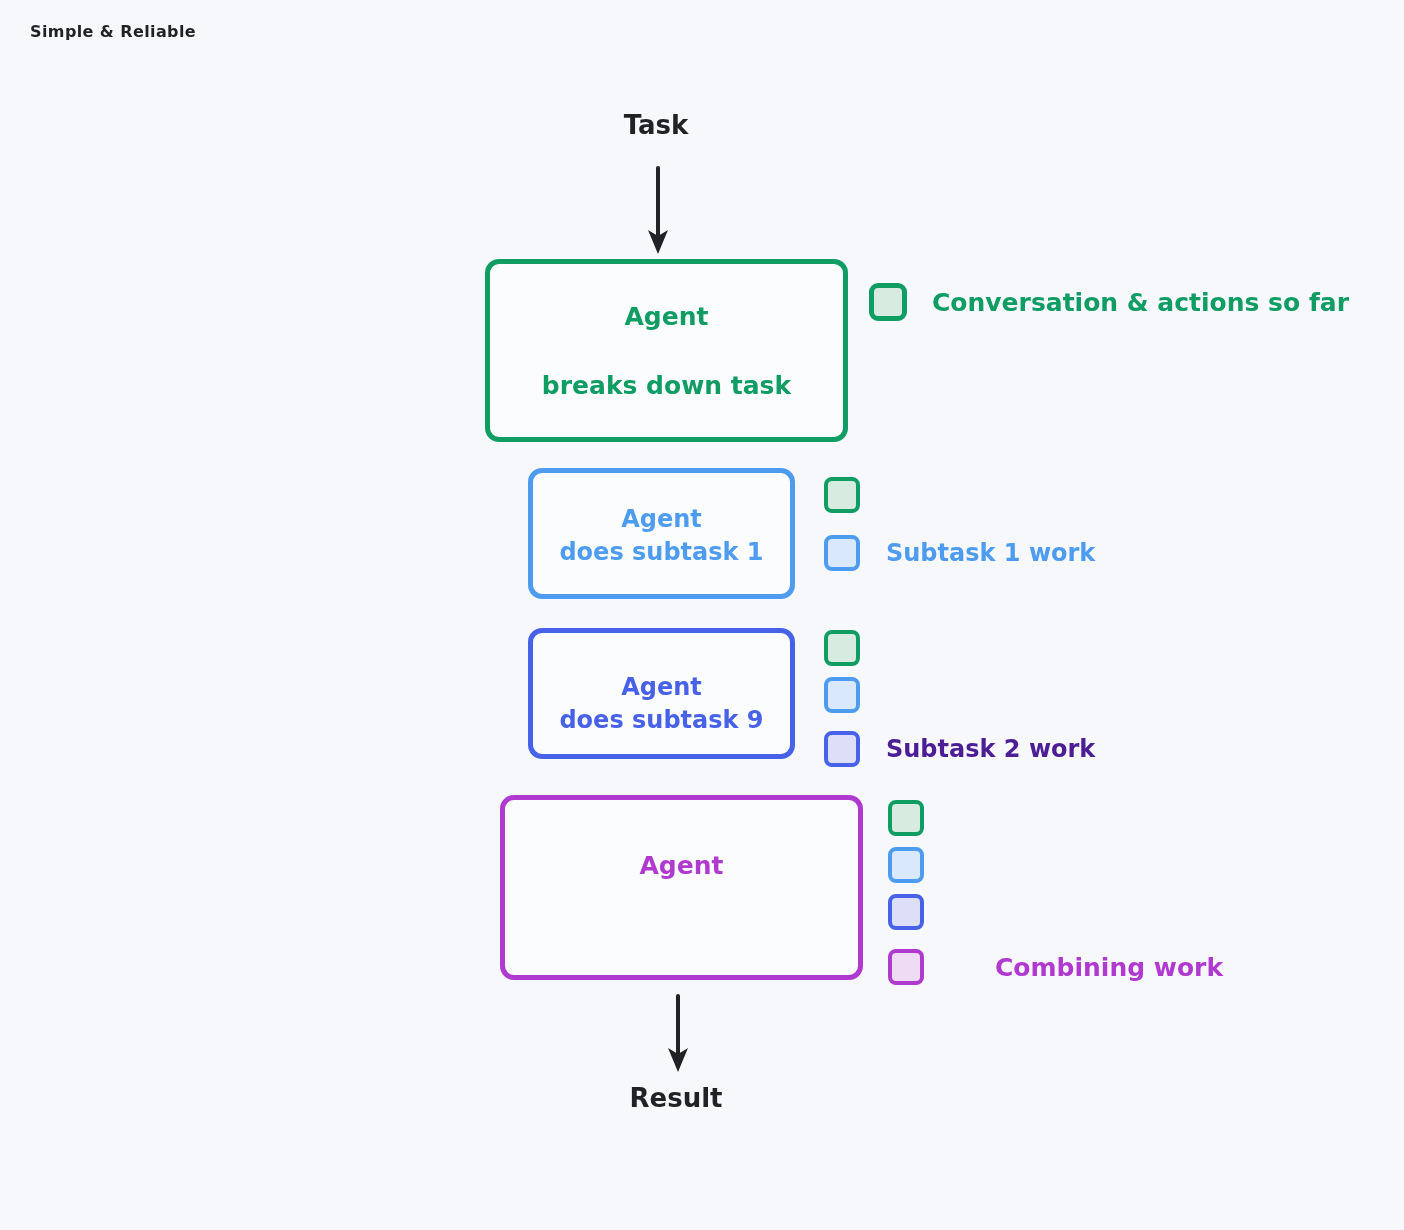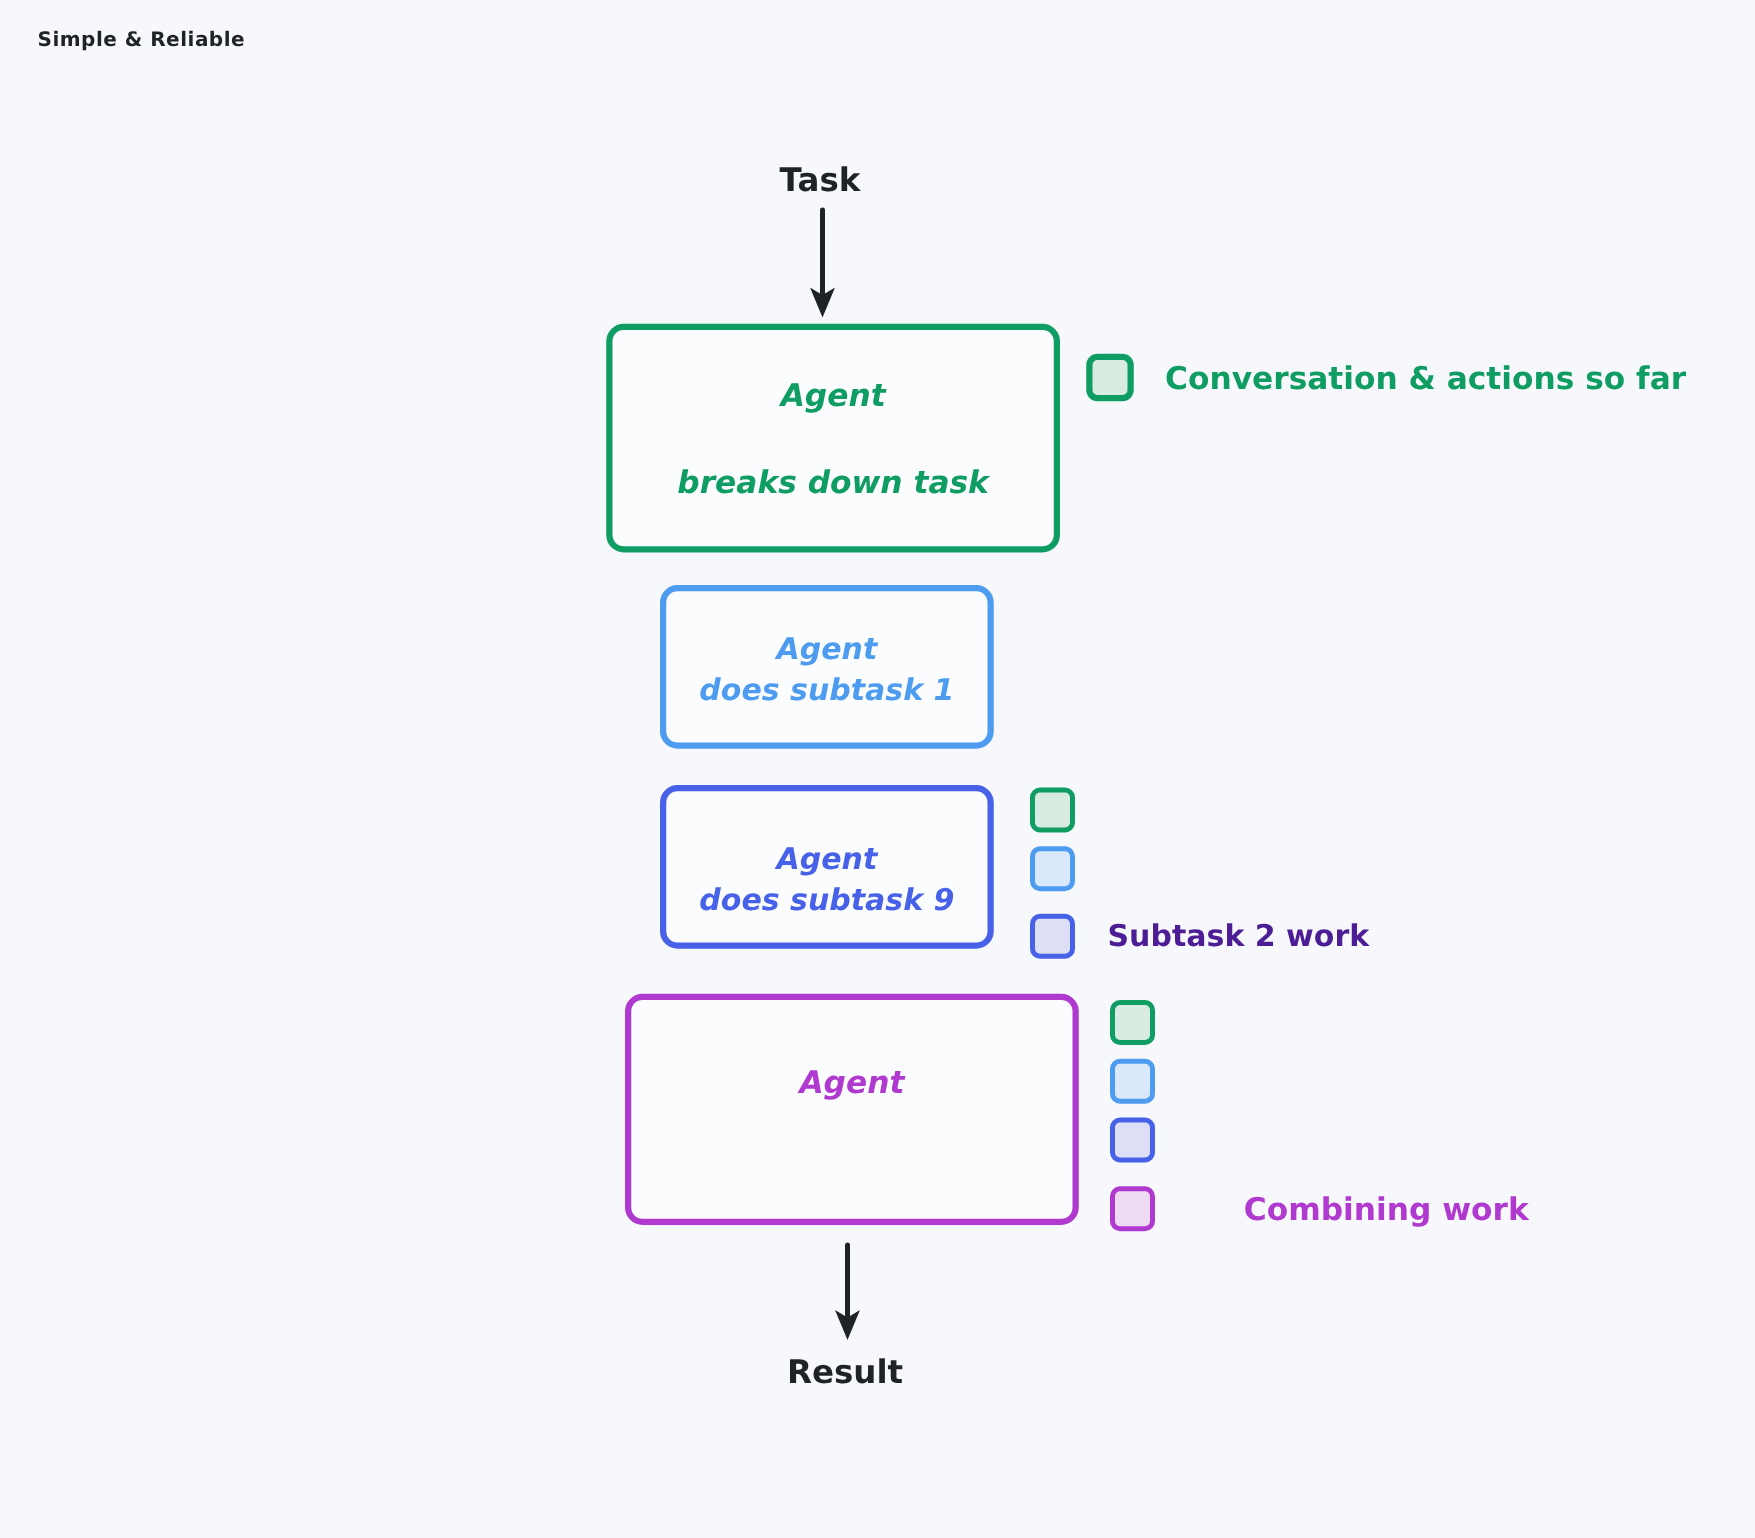--- a/index.html
+++ b/index.html
@@ -38,21 +38,21 @@
   
   .flow-label {
     position: absolute;
     font-family: "DejaVu Sans", sans-serif;
     font-size: 26px;
     font-weight: 700;
     color: #1f2227;
     white-space: nowrap;
     text-align: center;
   }
-  .flow-label.task   { left: 556px; top: 130px; width: 200px; }
+  .flow-label.task   { left: 556px; top: 110px; width: 200px; }
   .flow-label.result { left: 576px; top: 1083px; width: 200px; }
 
   
   .arrow-svg {
     position: absolute;
     overflow: visible;
   }
   .arrow-top    { left: 630px; top: 168px;  width: 60px; height: 90px; }
   .arrow-bottom { left: 650px; top: 996px;  width: 60px; height: 80px; }
 
@@ -64,21 +64,20 @@
     border-style: solid;
     border-radius: 14px;
     display: flex;
     flex-direction: column;
     justify-content: center;
     align-items: center;
     font-family: "DejaVu Sans", sans-serif;
     font-weight: 700;
     text-align: center;
     line-height: 1.0;
-    font-style: italic;
   }
   .agent-box .ln { display: block; white-space: nowrap; }
 
   
   .box-breakdown {
     left: 485px; top: 259px;
     width: 363px; height: 183px;
     border-width: 5px;
     border-color: #0f9d63;
     color: #0f9d63;
@@ -193,20 +192,29 @@
       <span class="chip" style="border-color:#0f9d63;background:#d7ebe0;"></span>
       <span class="legend-text" style="color:#0f9d63;">Conversation &amp; actions so far</span>
     </div>
   </div>
 
   <div class="agent-box box-subtask1">
     <span class="ln ln1">Agent</span>
     <span class="ln ln2">does subtask 1</span>
   </div>
 
+  <div class="legend-group lg-2">
+    <div class="legend-row">
+      <span class="chip" style="border-color:#0f9d63;background:#d7ebe0;"></span>
+    </div>
+    <div class="legend-row">
+      <span class="chip" style="border-color:#4d9cf0;background:#d9e8fb;"></span>
+      <span class="legend-text" style="color:#4d9cf0;">Subtask 1 work</span>
+    </div>
+  </div>
 
   <div class="agent-box box-subtask2">
     <span class="ln ln1">Agent</span>
     <span class="ln ln2">does subtask 9</span>
   </div>
 
   <div class="legend-group lg-3">
     <div class="legend-row">
       <span class="chip" style="border-color:#0f9d63;background:#d7ebe0;"></span>
     </div>

